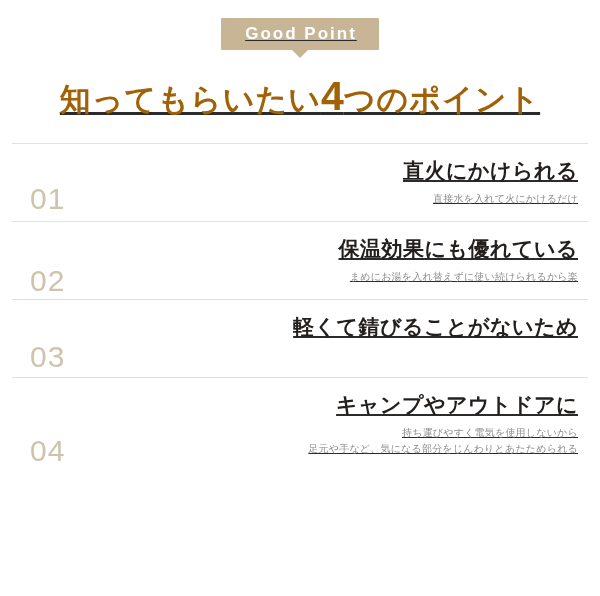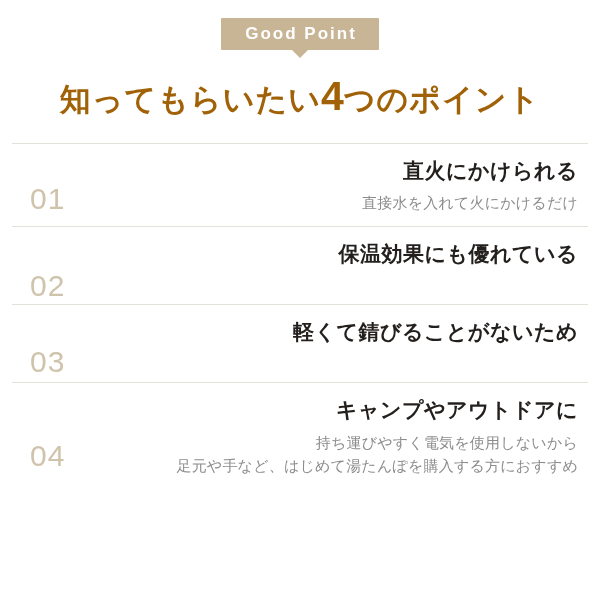--- a/index.html
+++ b/index.html
@@ -13,20 +13,21 @@
     font-family: "Liberation Sans", sans-serif;
     color: #2b2b2b;
     overflow: hidden;
   }
   .page {
     position: relative;
     width: 600px;
     height: 525px;
     box-sizing: border-box;
     padding: 0;
+    text-decoration: underline;
   }
 
   
   .badge-wrap {
     display: flex;
     justify-content: center;
     padding-top: 18px;
   }
   .badge {
     background: #c8b596;
@@ -110,21 +111,21 @@
   .point-heading {
     font-size: 21px;
     font-weight: bold;
     color: #231f1d;
     letter-spacing: 0.5px;
     line-height: 1.2;
     margin-bottom: 8px;
     white-space: nowrap;
   }
   .point-desc {
-    font-size: 15px;
+    font-size: 10px;
     color: #8c8c8c;
     line-height: 1.55;
     letter-spacing: 0.2px;
     white-space: nowrap;
   }
   .point-desc div { white-space: nowrap; }
 </style>
 </head>
 <body>
 
@@ -149,35 +150,38 @@
         <div class="point-desc">
           <div>直接水を入れて火にかけるだけ</div>
         </div>
       </div>
     </div>
 
     <div class="point p2">
       <div class="point-num">02</div>
       <div class="point-body">
         <div class="point-heading">保温効果にも優れている</div>
+        <div class="point-desc">
+          <div>まめにお湯を入れ替えずに使い続けられるから楽</div>
+        </div>
       </div>
     </div>
 
     <div class="point p3">
       <div class="point-num">03</div>
       <div class="point-body">
         <div class="point-heading">軽くて錆びることがないため</div>
       </div>
     </div>
 
     <div class="point p4">
       <div class="point-num">04</div>
       <div class="point-body">
         <div class="point-heading">キャンプやアウトドアに</div>
         <div class="point-desc">
           <div>持ち運びやすく電気を使用しないから</div>
-          <div>足元や手など、はじめて湯たんぽを購入する方におすすめ</div>
+          <div>足元や手など、気になる部分をじんわりとあたためられる</div>
         </div>
       </div>
     </div>
 
   </div>
 </div>
 
 </body></html>

